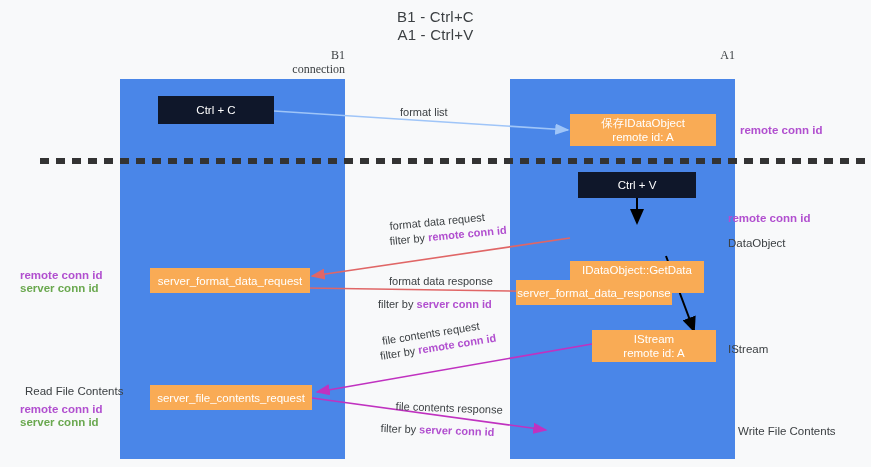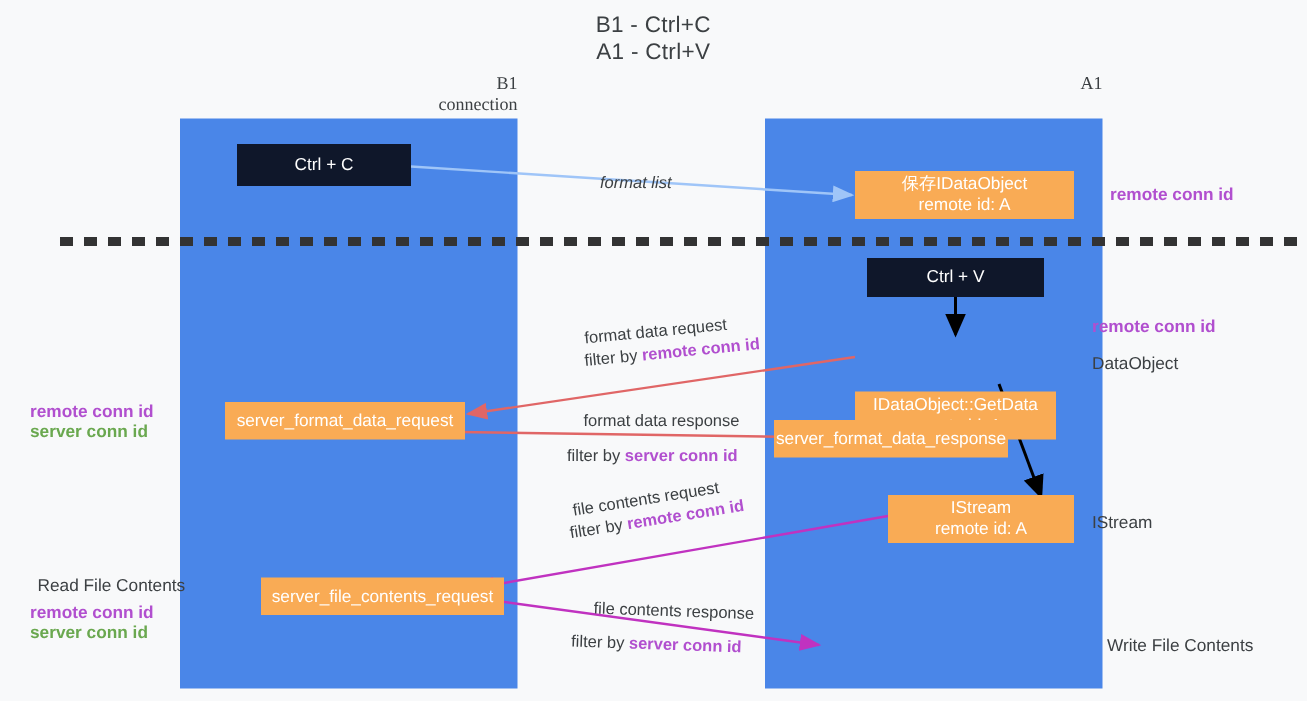--- a/index.html
+++ b/index.html
@@ -169,26 +169,26 @@
 
   <div class="node orange" style="left:516px; top:280px; width:156px; height:25px;">
     <span>server_format_data_response</span>
   </div>
 
   <div class="node orange" style="left:592px; top:330px; width:124px; height:32px;">
     <span>IStream</span>
     <span>remote id: A</span>
   </div>
 
-  <div class="node orange" style="left:150px; top:385px; width:162px; height:25px;margin-left:24px;">
+  <div class="node orange" style="left:150px; top:385px; width:162px; height:25px;">
     <span>server_file_contents_request</span>
   </div>
 
 
-  <div class="edge-label" style="left:400px; top:115px;font-style:italic;">format list</div>
+  <div class="edge-label" style="left:400px; top:105px;">format list</div>
 
   <div class="edge-label" style="left:389px; top:219px; transform:rotate(-5.5deg); transform-origin:left top;">
     <span>format data request</span>
   </div>
   <div class="edge-label" style="left:389px; top:234px; transform:rotate(-5.5deg); transform-origin:left top;">
     <span>filter by </span><span class="purple">remote conn id</span>
   </div>
 
   <div class="edge-label" style="left:389px; top:274px;">
     <span>format data response</span>

